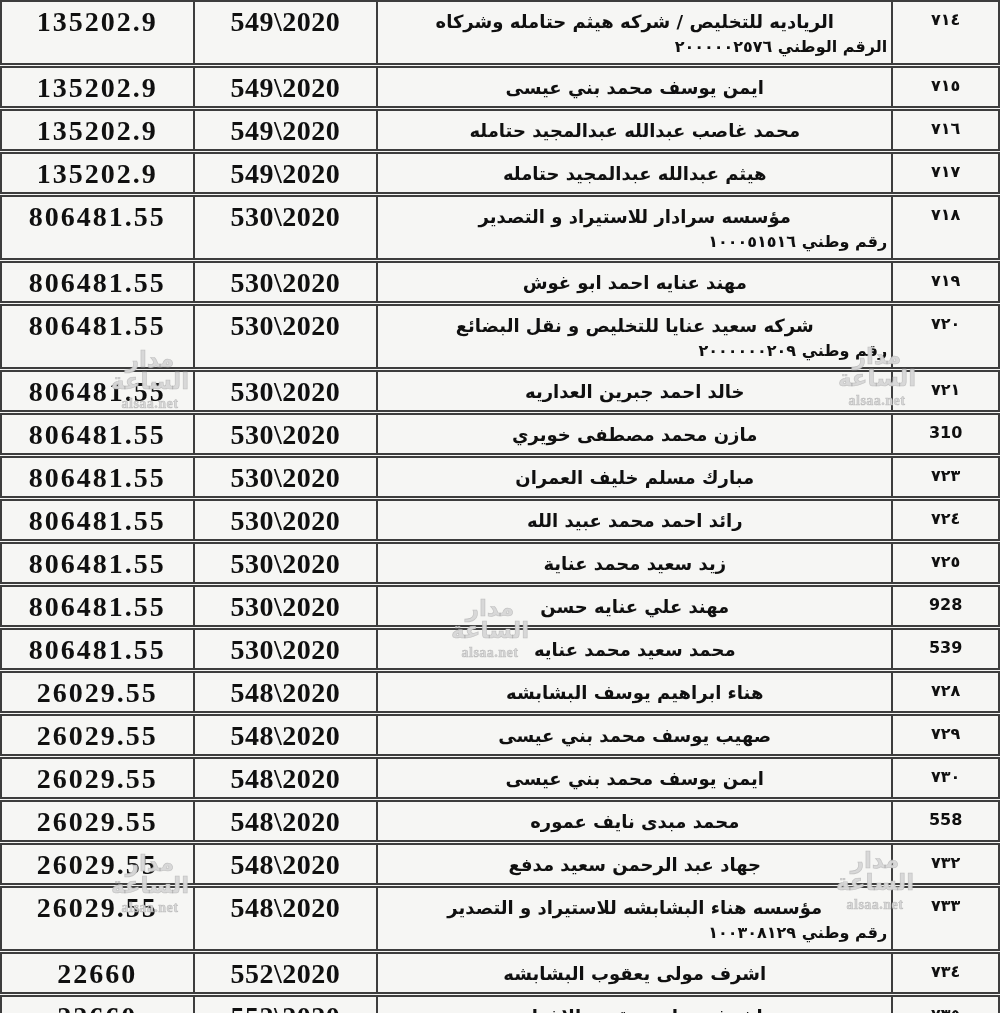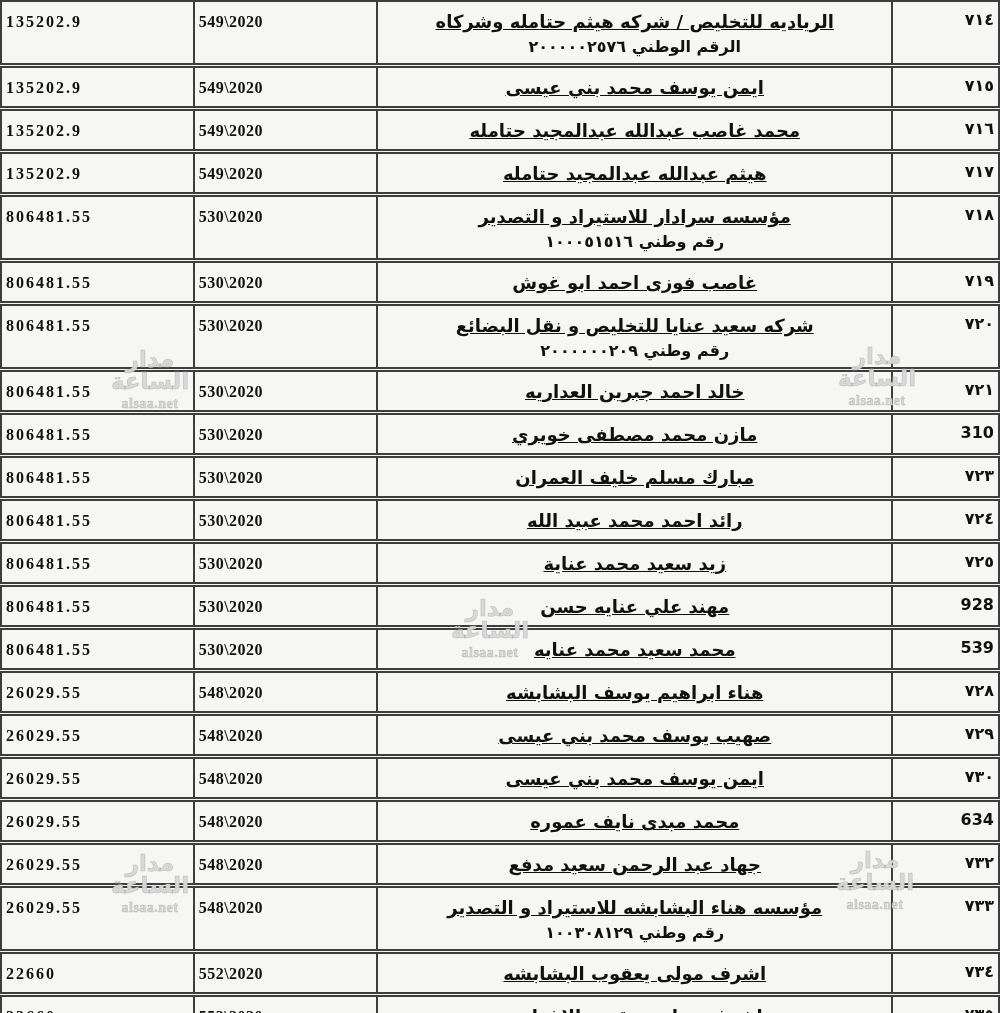--- a/index.html
+++ b/index.html
@@ -22,46 +22,46 @@
     border:2px solid #3d3d3d;
     border-bottom:5px double #3d3d3d;
     vertical-align:top;
     padding:6px 4px 5px 4px;
     background:#f6f6f4;
     color:#101010;
     overflow:hidden;
   }
   tr:first-child td{border-top:2px solid #3d3d3d;}
   .c-no{
-    text-align:right;
+    text-align:center;
     font-weight:bold;
     font-size:16px;
     line-height:24px;
     font-family:"DejaVu Sans",sans-serif;
   }
   .c-name{text-align:center;}
   .c-name .nm{
     font-weight:bold;
     font-size:18px;
     line-height:27px;
     font-family:"DejaVu Sans",sans-serif;
-    text-decoration:underline;
   }
   .c-name .sub{
     font-weight:bold;
     font-size:16px;
     line-height:23px;
     font-family:"DejaVu Sans",sans-serif;
+    text-align:right;
   }
   .c-case,.c-amt{
     direction:ltr;
-    text-align:left;
+    text-align:center;
     font-family:"Liberation Serif","DejaVu Serif",serif;
     font-weight:bold;
-    font-size:16px;
+    font-size:28px;
     line-height:27px;
     margin-left:48px;
   }
   .c-amt{letter-spacing:2px;}
   .c-case{letter-spacing:0.5px;}
   
   .wm{
     position:absolute;
     width:130px;
     text-align:center;
@@ -185,21 +185,21 @@
     <td class="c-amt">
       <span>806481.55</span>
     </td>
   </tr>
 
   <tr>
     <td class="c-no">
       <span class="no">٧١٩</span>
     </td>
     <td class="c-name">
-      <div class="nm">غاصب فوزى احمد ابو غوش</div>
+      <div class="nm">مهند عنايه احمد ابو غوش</div>
 
     </td>
     <td class="c-case">
       <span>530\2020</span>
     </td>
     <td class="c-amt">
       <span>806481.55</span>
     </td>
   </tr>
 
@@ -374,21 +374,21 @@
     <td class="c-case">
       <span>548\2020</span>
     </td>
     <td class="c-amt">
       <span>26029.55</span>
     </td>
   </tr>
 
   <tr>
     <td class="c-no">
-      <span class="no">634</span>
+      <span class="no">558</span>
     </td>
     <td class="c-name">
       <div class="nm">محمد مبدى نايف عموره</div>
 
     </td>
     <td class="c-case">
       <span>548\2020</span>
     </td>
     <td class="c-amt">
       <span>26029.55</span>

